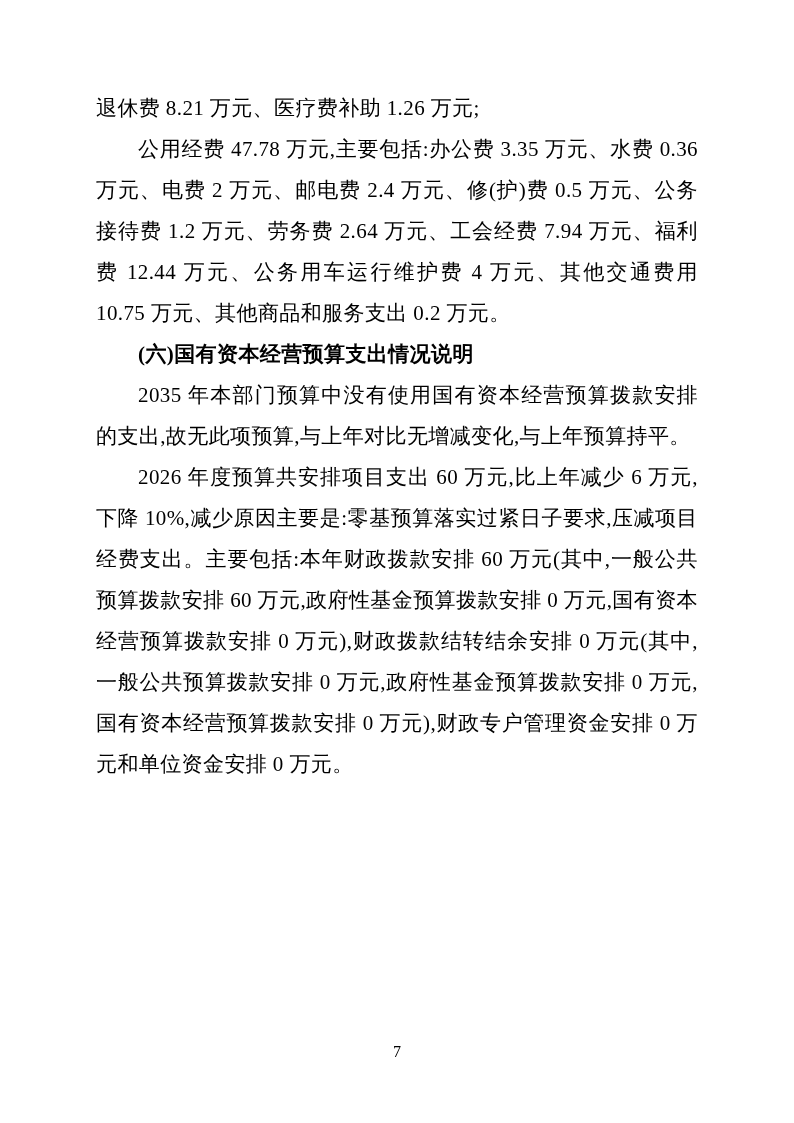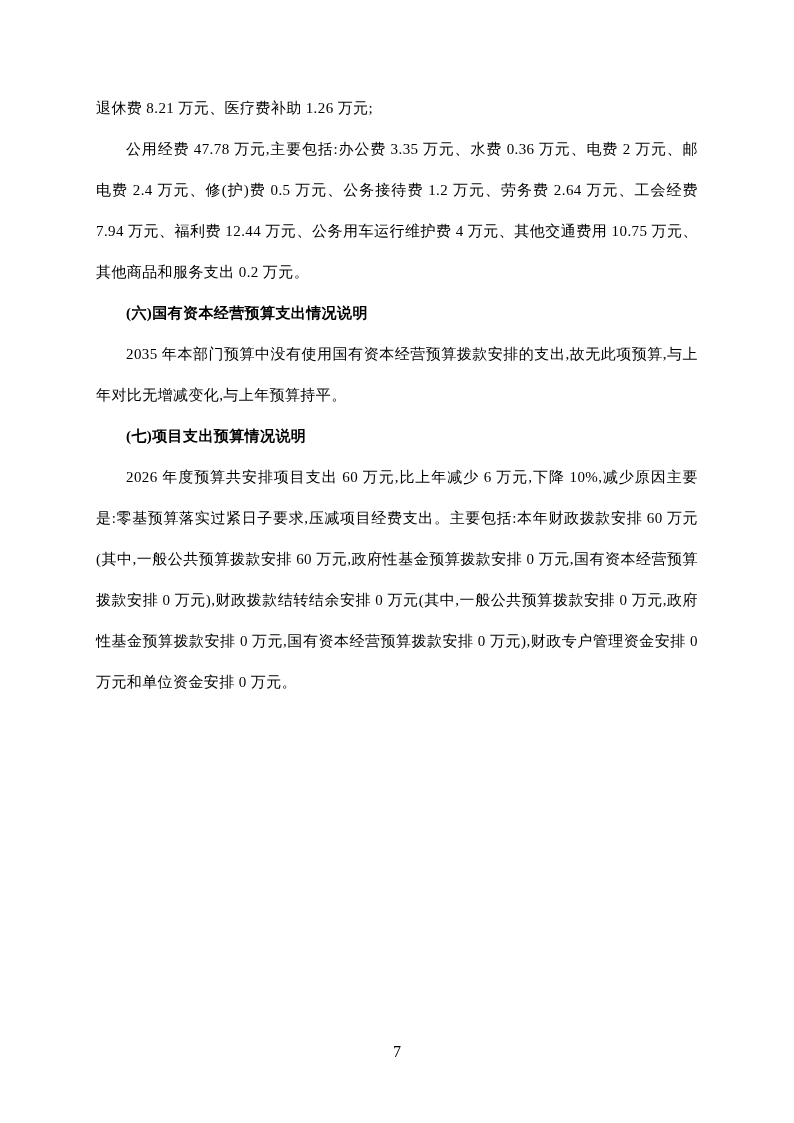--- a/index.html
+++ b/index.html
@@ -17,21 +17,21 @@
   }
   .page {
     position: absolute;
     left: 0; top: 0;
     width: 794px;
     height: 1123px;
     box-sizing: border-box;
     padding: 88px 96px 60px 96px;
   }
   .body-text {
-    font-size: 15px;
+    font-size: 21px;
     line-height: 41px;
     text-align: justify;
     text-justify: inter-ideograph;
     letter-spacing: 0.4px;
   }
   p {
     margin: 0;
     padding: 0;
   }
   .para {
@@ -58,17 +58,16 @@
 </style>
 </head>
 <body>
 
 <div class="page">
   <div class="body-text">
     <p class="para noindent">退休费 8.21 万元、医疗费补助 1.26 万元;</p>
     <p class="para">公用经费 47.78 万元,主要包括:办公费 3.35 万元、水费 0.36 万元、电费 2 万元、邮电费 2.4 万元、修(护)费 0.5 万元、公务接待费 1.2 万元、劳务费 2.64 万元、工会经费 7.94 万元、福利费 12.44 万元、公务用车运行维护费 4 万元、其他交通费用 10.75 万元、其他商品和服务支出 0.2 万元。</p>
     <p class="heading">(六)国有资本经营预算支出情况说明</p>
     <p class="para">2035 年本部门预算中没有使用国有资本经营预算拨款安排的支出,故无此项预算,与上年对比无增减变化,与上年预算持平。</p>
-    <p class="heading">(七)项目支出预算情况说明</p>
     <p class="para">2026 年度预算共安排项目支出 60 万元,比上年减少 6 万元,下降 10%,减少原因主要是:零基预算落实过紧日子要求,压减项目经费支出。主要包括:本年财政拨款安排 60 万元(其中,一般公共预算拨款安排 60 万元,政府性基金预算拨款安排 0 万元,国有资本经营预算拨款安排 0 万元),财政拨款结转结余安排 0 万元(其中,一般公共预算拨款安排 0 万元,政府性基金预算拨款安排 0 万元,国有资本经营预算拨款安排 0 万元),财政专户管理资金安排 0 万元和单位资金安排 0 万元。</p>
   </div>
   <div class="footer">7</div>
 </div>
 
 </body></html>

